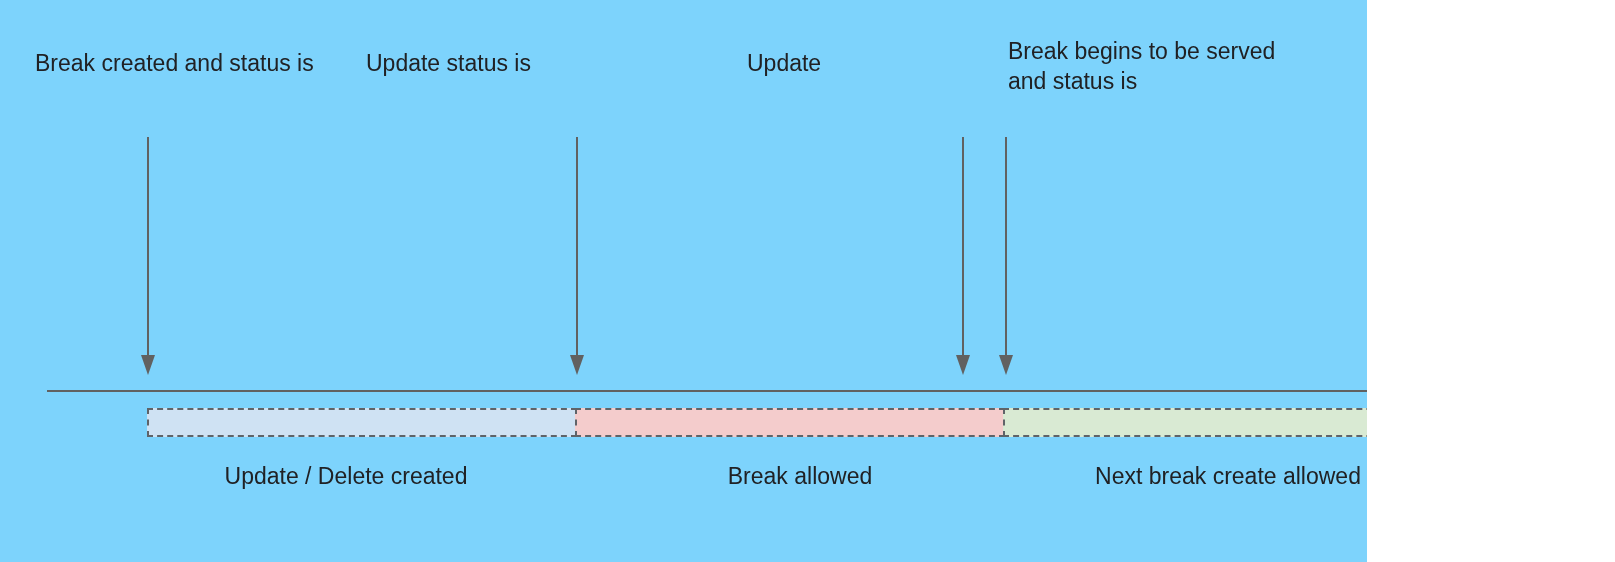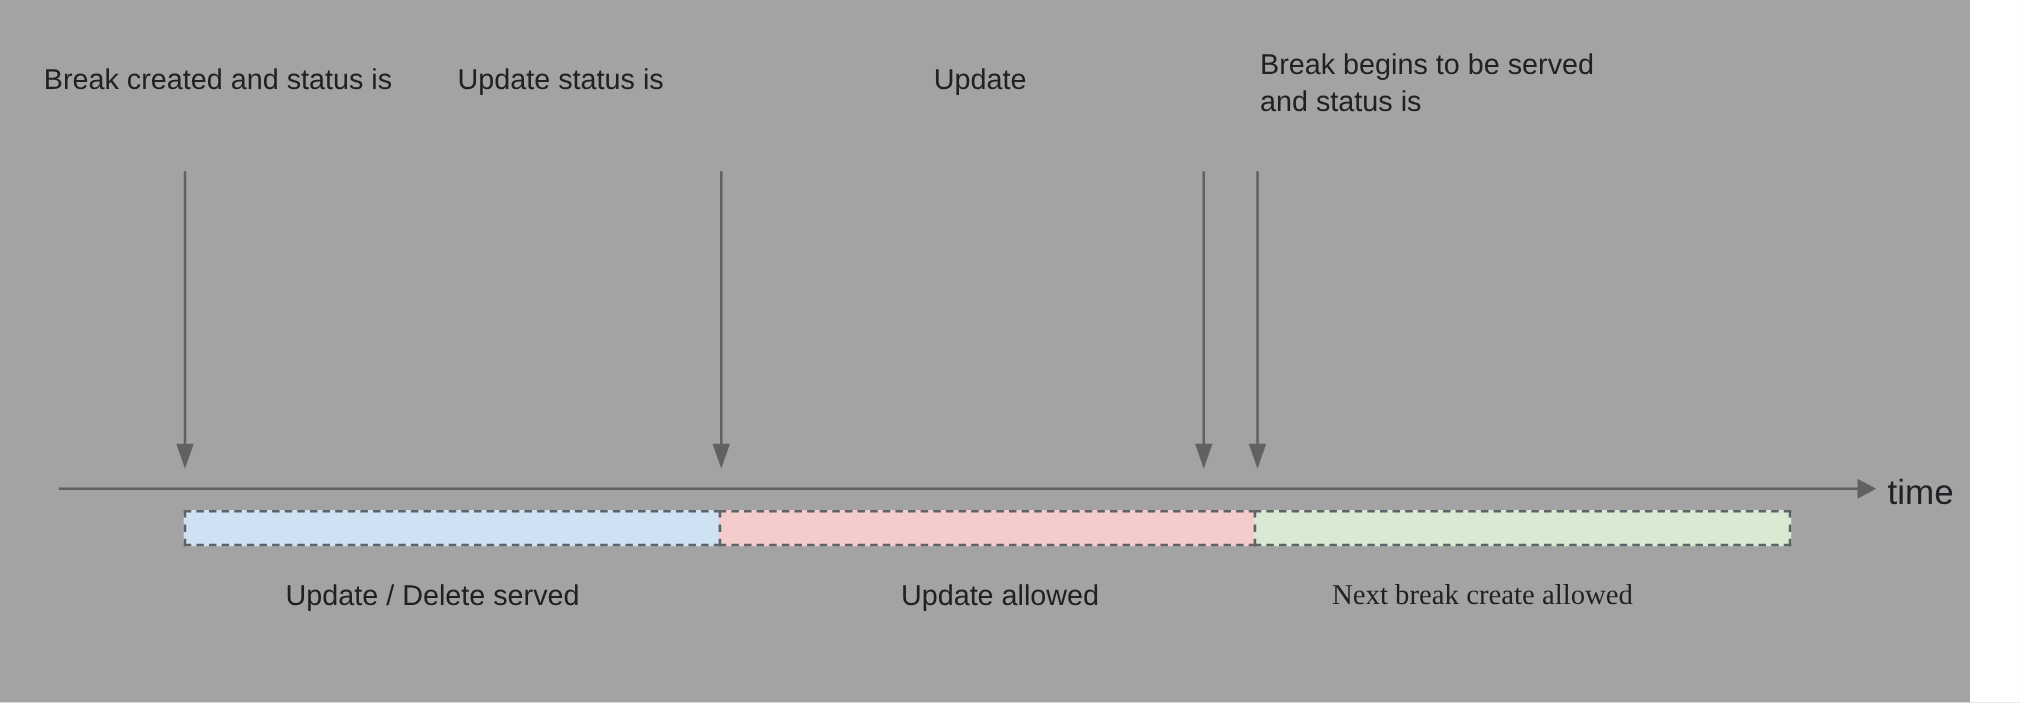--- a/index.html
+++ b/index.html
@@ -2,23 +2,23 @@
 <html><head>
 <meta charset="utf-8">
 <style>
   html, body {
     margin: 0;
     padding: 0;
     background: #ffffff;
   }
   .canvas {
     position: relative;
-    width: 1576px;
+    width: 1367px;
     height: 562px;
-    background: #a3a3a3;
+    background: #7dd3fc;
     overflow: hidden;
     font-family: "Liberation Sans", sans-serif;
     color: #202124;
   }
   
   .annotation {
     position: absolute;
     white-space: nowrap;
     line-height: 30px;
     font-size: 23px;
@@ -102,21 +102,21 @@
   
   .segment-label {
     position: absolute;
     top: 463px;
     transform: translateX(-50%);
     font-size: 23px;
     white-space: nowrap;
   }
   .label-1 { left: 346px; }
   .label-2 { left: 800px; }
-  .label-3 { left: 1186px; font-family: Liberation Serif, serif; }
+  .label-3 { left: 1228px; }
   
   .ann-1 { left: 35px;   top: 48px; }
   .ann-2 { left: 366px;  top: 48px; }
   .ann-3 { left: 747px;  top: 48px; }
   .ann-4 { left: 1008px; top: 36px; }
   
   .arrow-1 { left: 140px; }
   .arrow-2 { left: 569px; }
   .arrow-3 { left: 955px; }
   .arrow-4 { left: 998px; }
@@ -160,17 +160,17 @@
   <div class="axis-line"></div>
   <div class="axis-head"></div>
   <div class="axis-label">time</div>
 
   <div class="segments">
     <div class="segment" style="background-color: rgb(207, 226, 243);"></div>
     <div class="segment" style="background-color: rgb(244, 204, 204);"></div>
     <div class="segment" style="background-color: rgb(217, 234, 211);"></div>
   </div>
 
-  <div class="segment-label label-1">Update / Delete served</div>
-  <div class="segment-label label-2">Update allowed</div>
+  <div class="segment-label label-1">Update / Delete created</div>
+  <div class="segment-label label-2">Break allowed</div>
   <div class="segment-label label-3">Next break create allowed</div>
 
 </div>
 
 </body></html>

